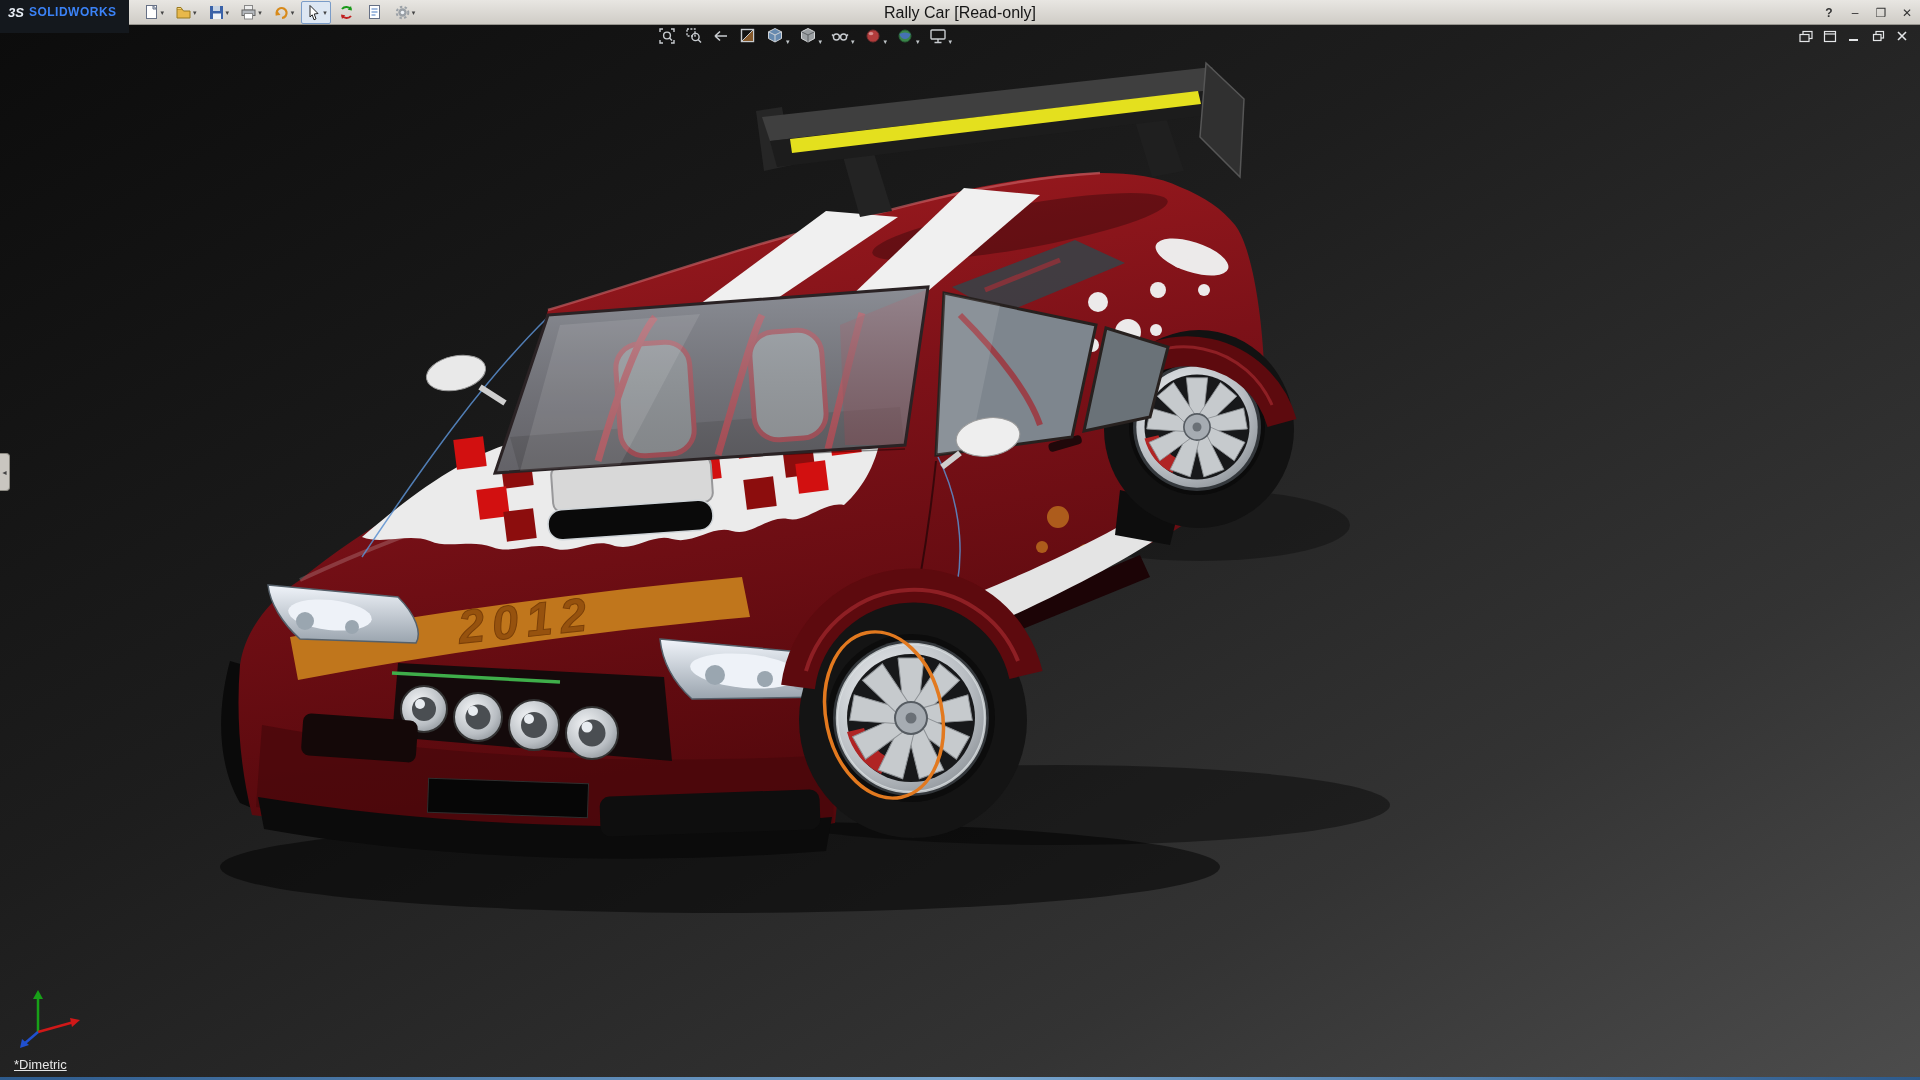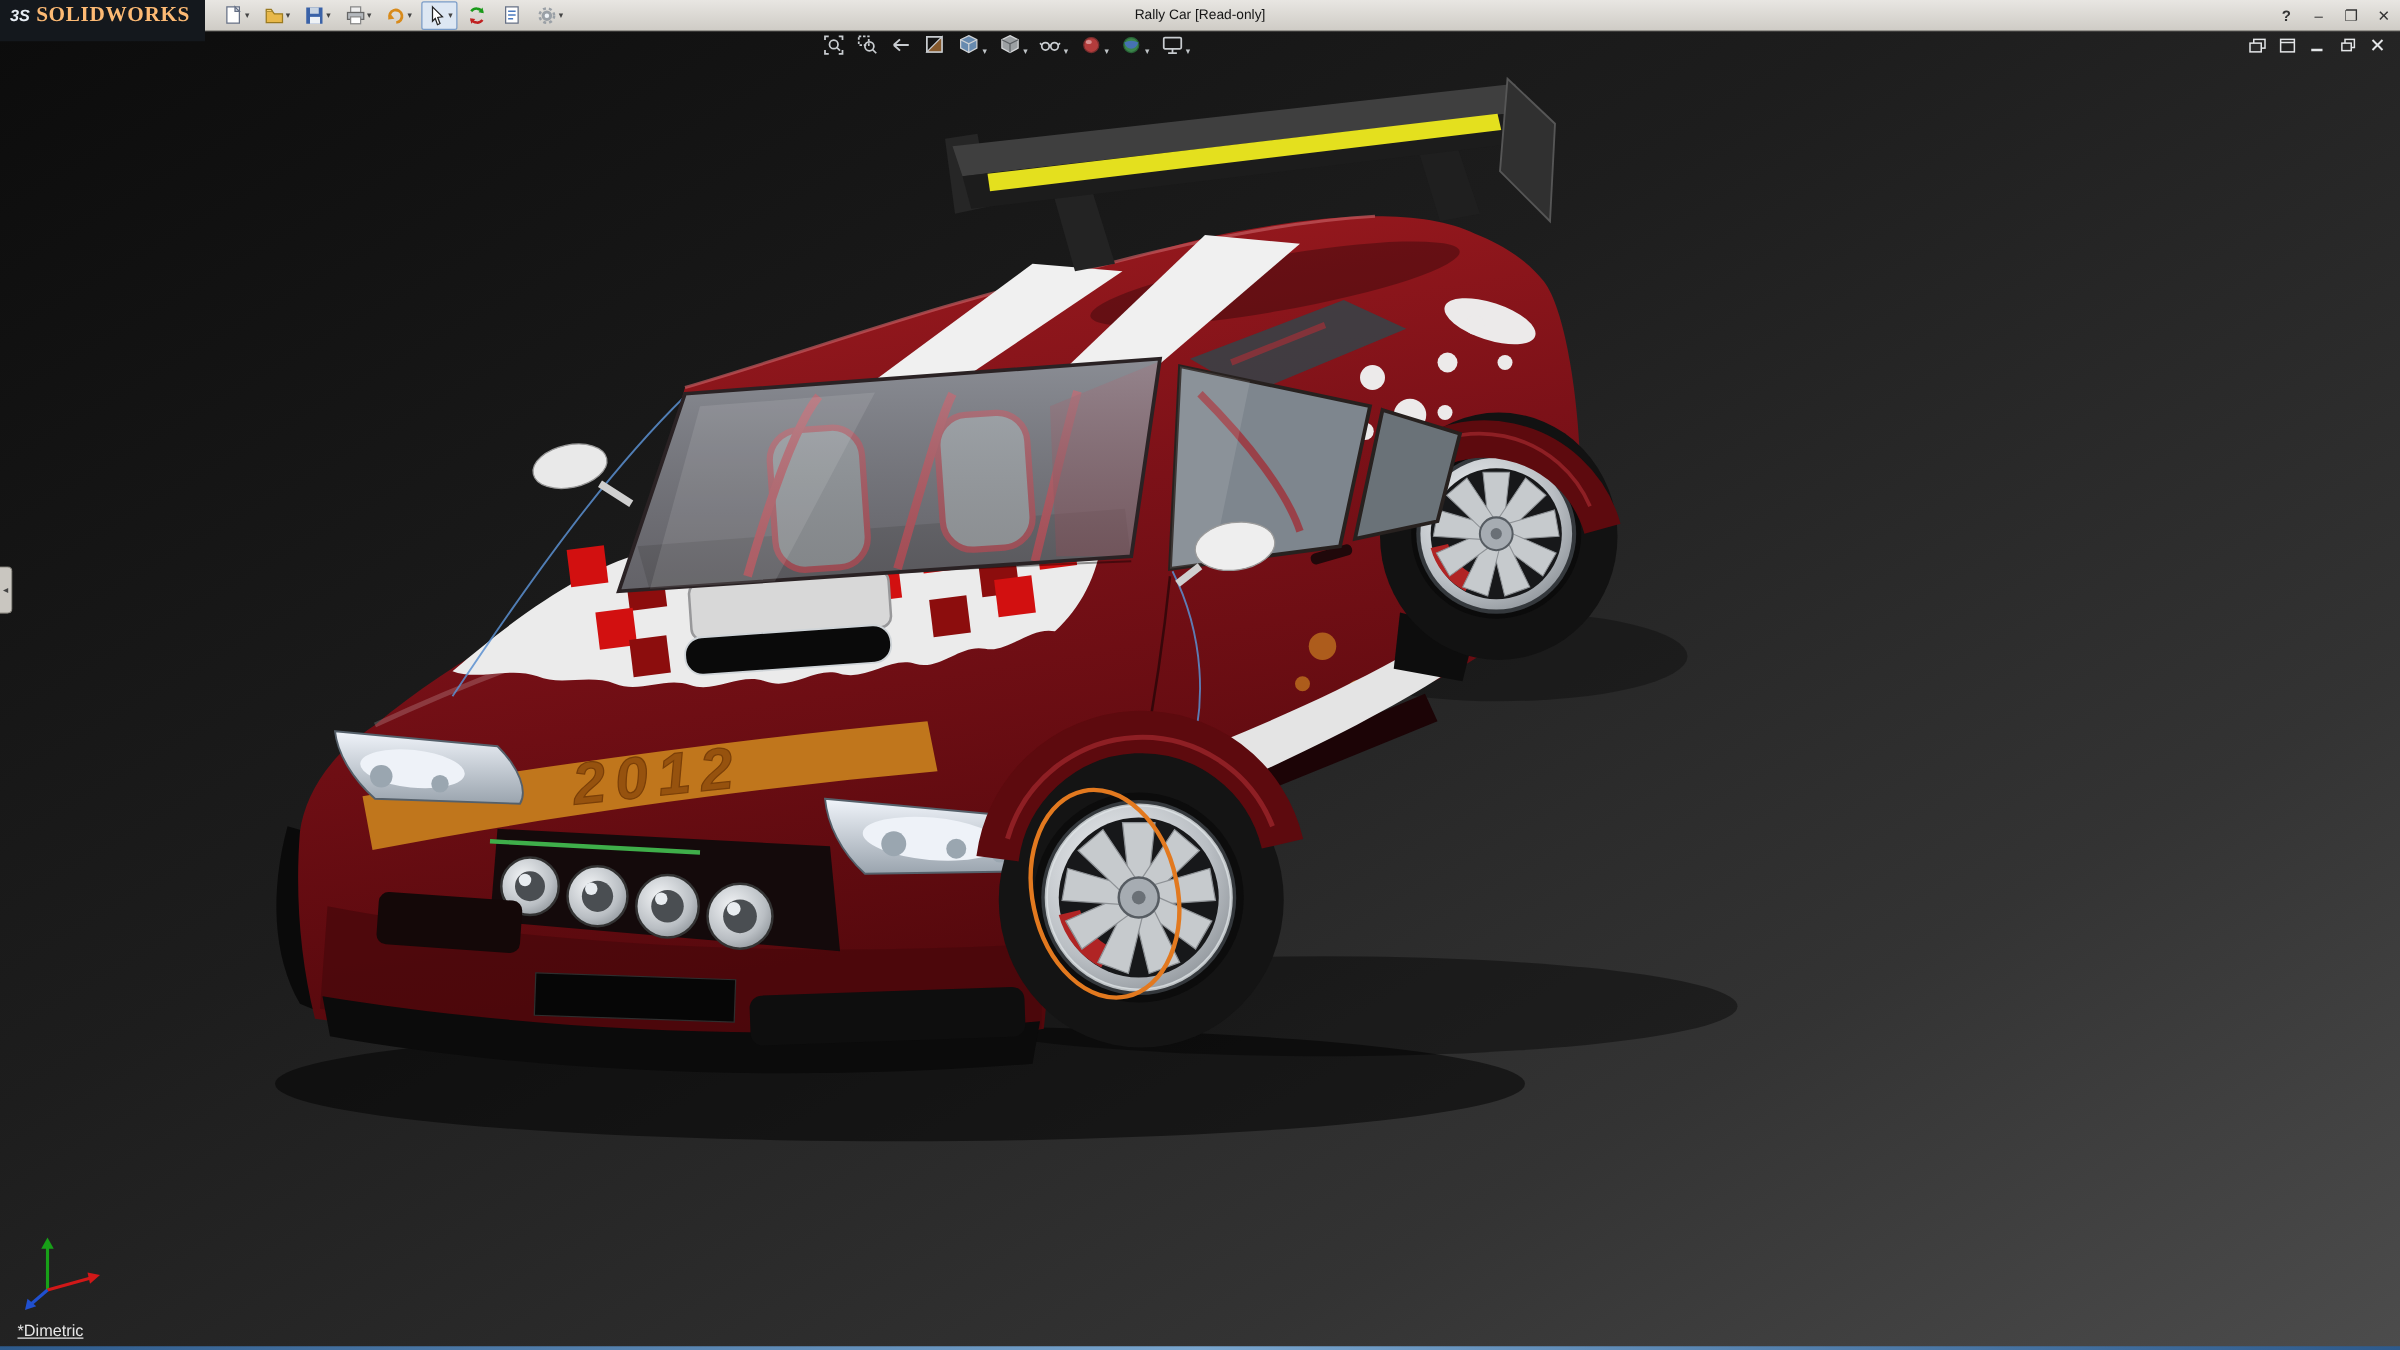--- a/index.html
+++ b/index.html
@@ -7,28 +7,28 @@
               font-family:"Liberation Sans", sans-serif; }
   .app { position:absolute; inset:0; }
 
   
   .titlebar { position:absolute; top:0; left:0; width:1920px; height:25px;
               background:linear-gradient(#e8e6e2,#cfccc6);
               border-bottom:1px solid #96948e; display:flex; align-items:center; z-index:30; }
   .logo { height:41px; background:#14181d; color:#fff; display:flex; align-items:center;
           padding:0 12px 0 8px; gap:5px; }
   .logo .mark { font-weight:bold; font-style:italic; font-size:13px; color:#e8eef5; }
-  .logo .brand { font-size:17px; font-weight:bold; letter-spacing:.5px; color:#fdba74;font-family:Liberation Serif, serif; }
+  .logo .brand { font-size:12px; font-weight:bold; letter-spacing:.5px; color:#3b82f6; }
   .tb { display:flex; align-items:center; margin-left:10px; gap:3px; }
   .tb-btn { height:23px; display:flex; align-items:center; gap:1px; padding:0 3px;
             border:1px solid transparent; border-radius:2px; }
   .tb-btn.active { border-color:#7a9cc8; background:#dde7f3; }
   .caret { font-size:7px; color:#444; line-height:1; }
   .win-title { position:absolute; left:50%; transform:translateX(-50%); top:0;
-               line-height:25px; font-size:11px; color:#151515; }
+               line-height:25px; font-size:16px; color:#151515; }
   .win-ctrls { position:absolute; right:6px; top:0; height:25px; display:flex;
                align-items:center; gap:12px; }
   .win-ctrls span { font-size:12px; color:#333; width:14px; text-align:center; cursor:default; }
 
   
   .viewport { position:absolute; top:25px; left:0; width:1920px; height:1055px;
               background:linear-gradient(150deg,#0c0c0c 0%,#1d1d1d 40%,#333 75%,#4c4c4c 100%); }
   .gfx { position:absolute; inset:0; }
 
   

